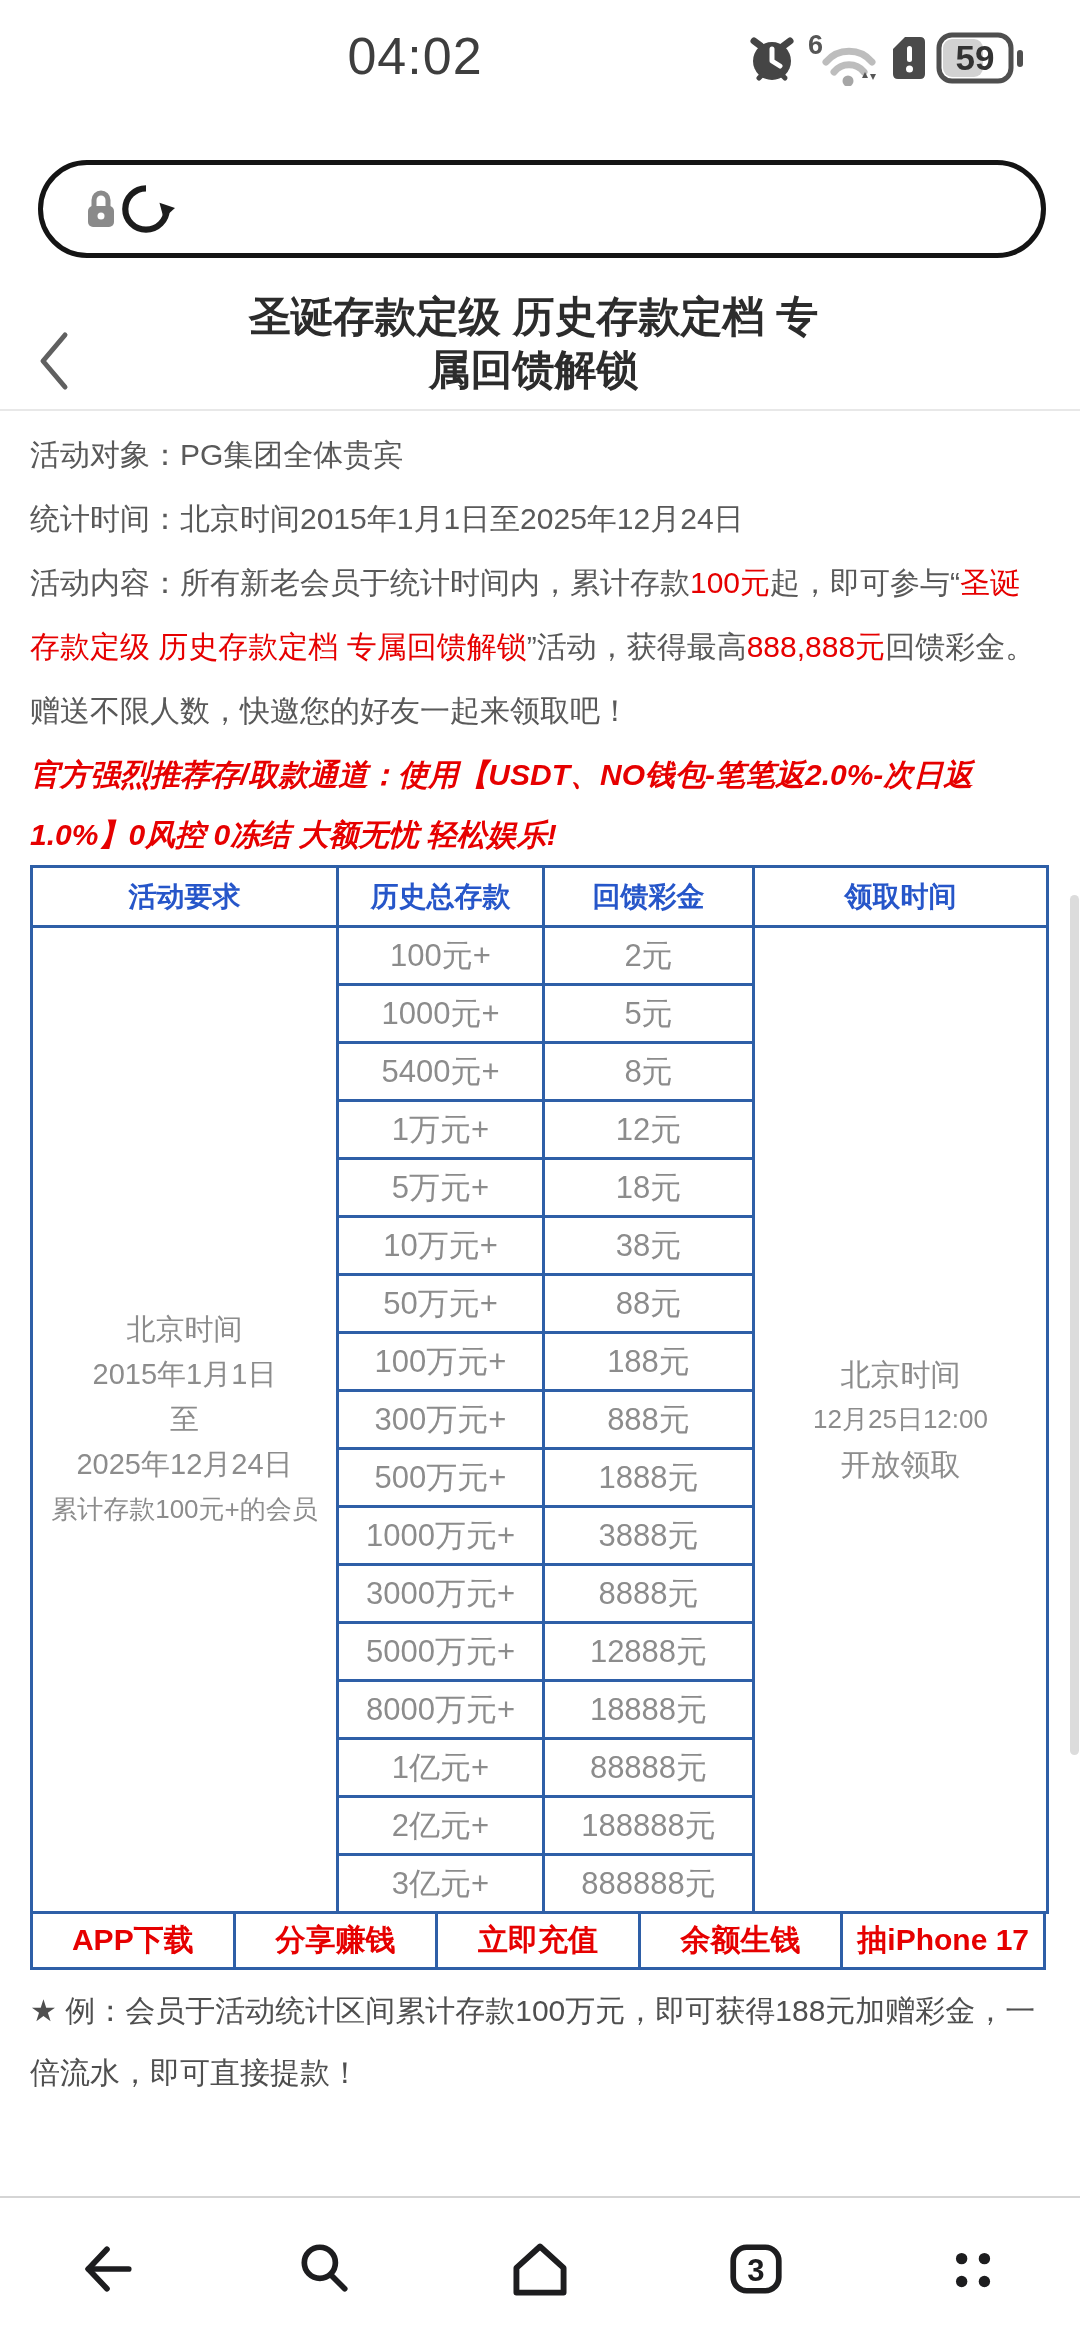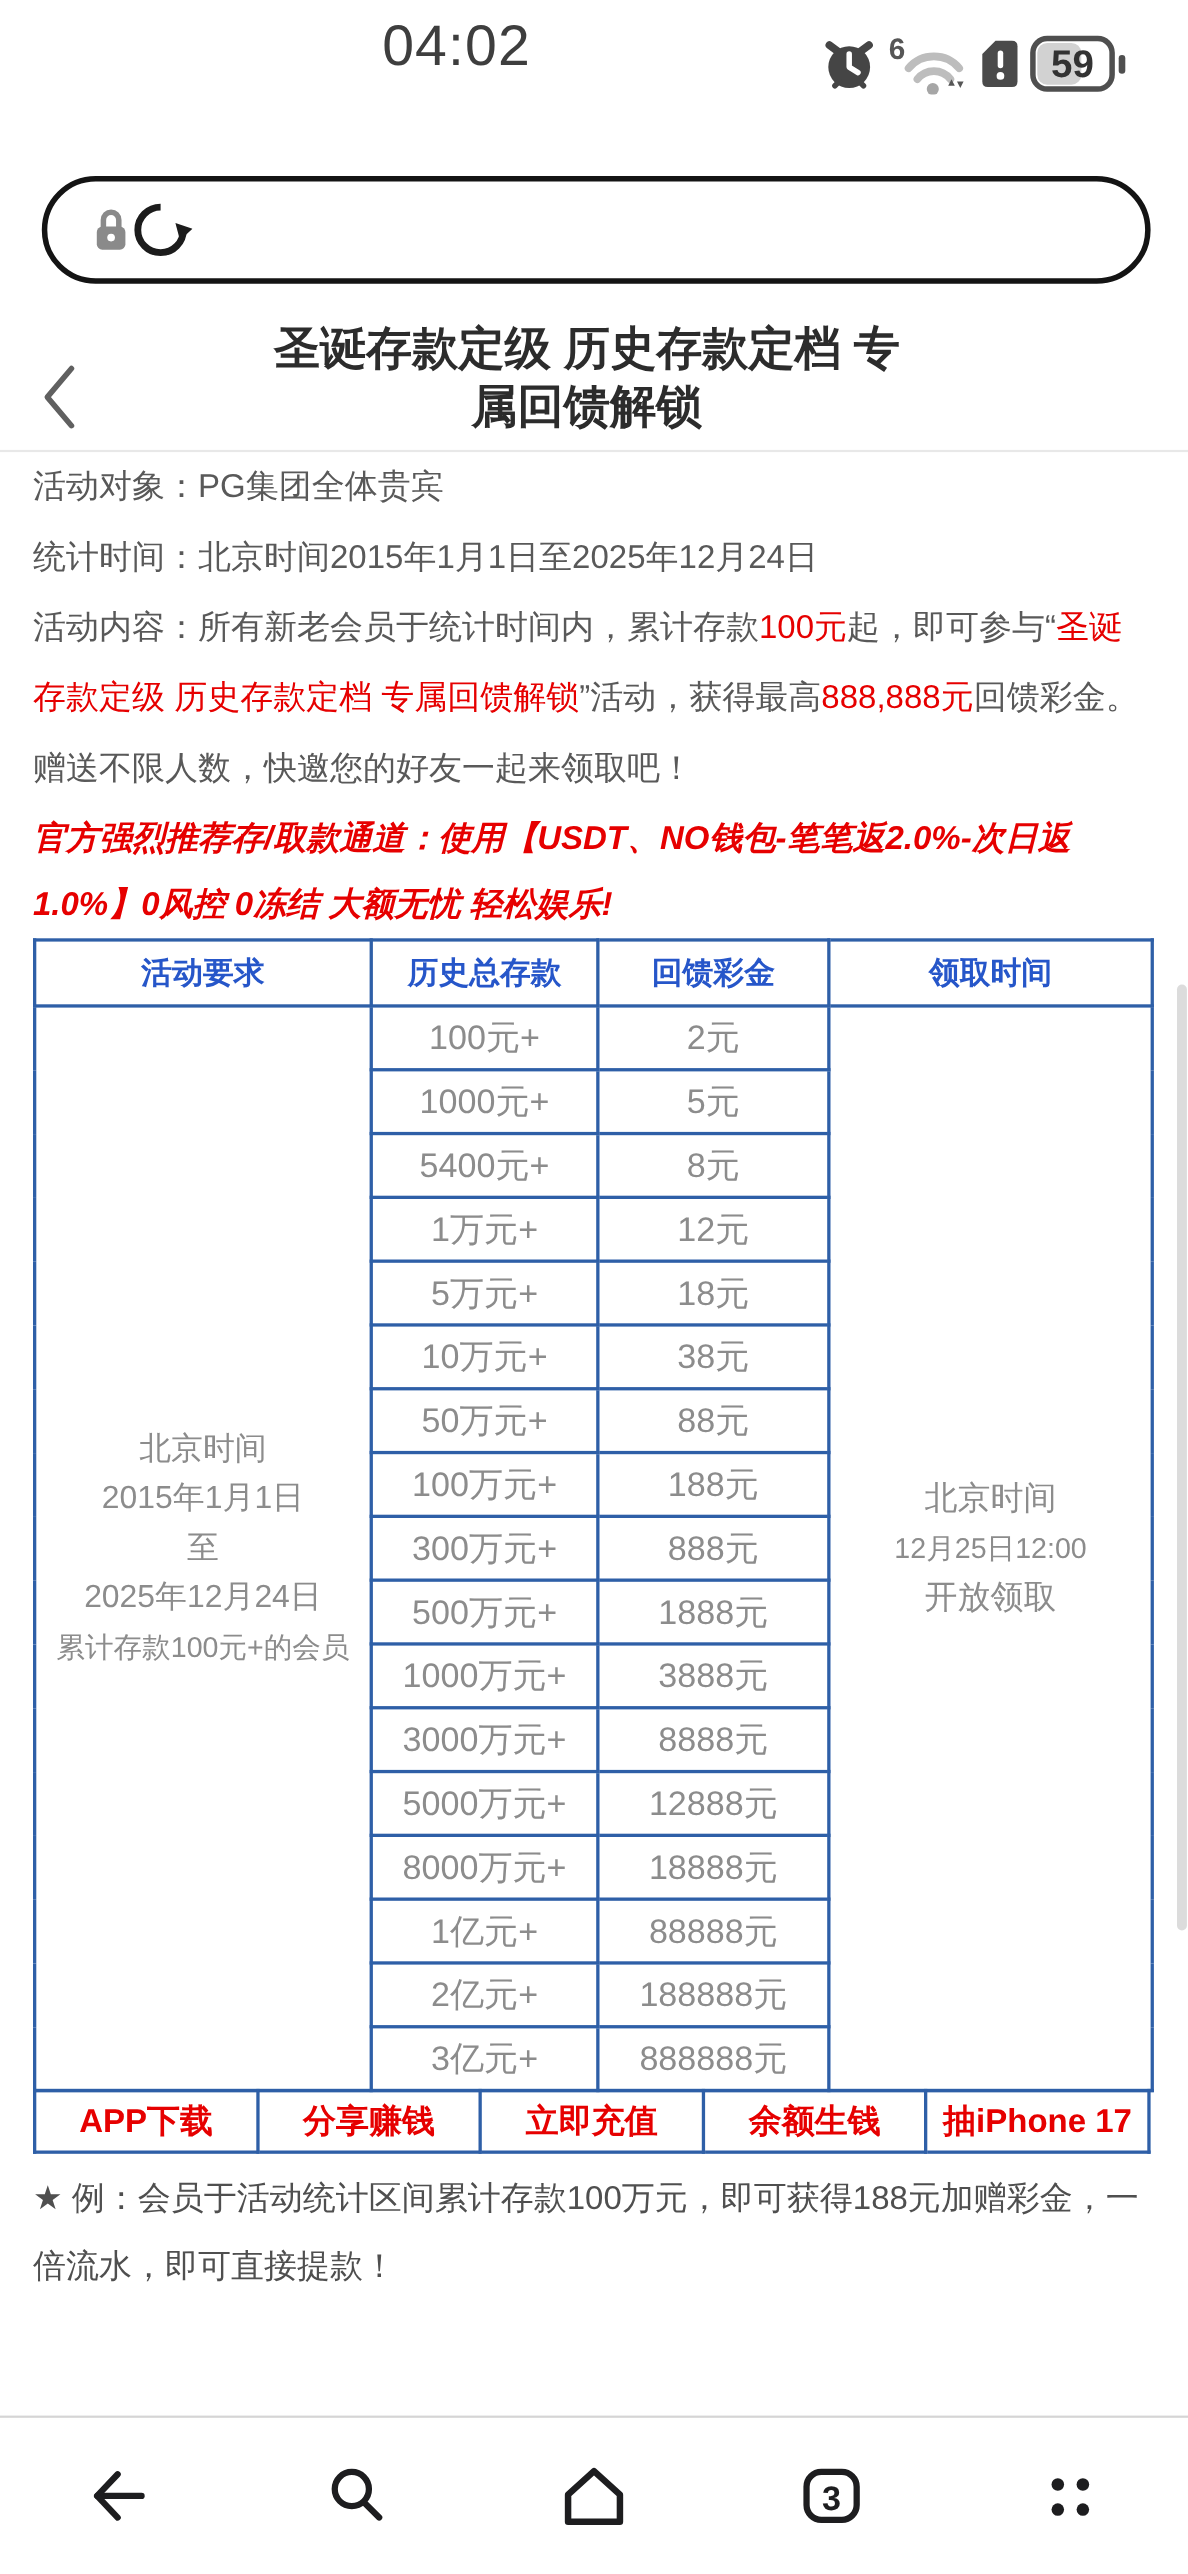--- a/index.html
+++ b/index.html
@@ -10,38 +10,38 @@
     --foot:#4f4f4f; --nav-ink:#1d1d1f;
   }
   *{margin:0;padding:0;box-sizing:border-box;}
   html,body{width:1080px;height:2340px;}
   body{
     position:relative;background:#fff;overflow:hidden;
     font-family:"Liberation Sans","DejaVu Sans",sans-serif;
   }
   
   .statusbar{position:absolute;top:0;left:0;width:1080px;height:110px;}
-  .time{position:absolute;left:335px;top:12px;width:160px;text-align:center;
+  .time{position:absolute;left:335px;top:26px;width:160px;text-align:center;
         font-size:52px;color:var(--ink);letter-spacing:1px;}
   .sicons{position:absolute;right:56px;top:30px;display:flex;align-items:center;gap:10px;}
   
   .urlbar{position:absolute;top:160px;left:38px;width:1008px;height:98px;
           border:5px solid #141414;border-radius:49px;background:#fff;
           display:flex;align-items:center;}
   .urlbar .lock{margin-left:42px;flex:0 0 auto;}
   .urltext{margin-left:26px;flex:1;font-size:42px;white-space:nowrap;overflow:hidden;color:var(--url-main);}
   .urltext .path{color:var(--url-path);}
   .urlbar .refresh{margin-right:26px;flex:0 0 auto;}
   
   .backchev{position:absolute;left:32px;top:328px;}
   .pagetitle{position:absolute;top:290px;left:100px;right:113px;text-align:center;
              font-size:42px;font-weight:600;color:var(--title);line-height:53px;}
   .divider{position:absolute;top:409px;left:0;width:1080px;height:2px;background:#e8e8e8;}
   
-  .content{position:absolute;top:411px;left:30px;width:1020px;padding-top:0;}
+  .content{position:absolute;top:411px;left:30px;width:1020px;padding-top:12px;}
   .para{font-size:30px;color:var(--body-text);line-height:64px;}
   .para .red{color:var(--red);}
   .highlight{font-size:30px;font-weight:700;color:var(--red);line-height:60px;margin-top:2px;font-style:italic;}
   
   table{border-collapse:collapse;table-layout:fixed;width:1016px;}
   td,th{border:3px solid var(--tblue);text-align:center;vertical-align:middle;}
   th{height:60px;font-size:28px;font-weight:700;color:var(--hblue);}
   td{height:58px;font-size:31px;color:var(--cell-gray);font-weight:400;}
   .mergedcell div{line-height:45px;font-size:29px;white-space:nowrap;}
   .mergedcell div.small{font-size:26px;}

